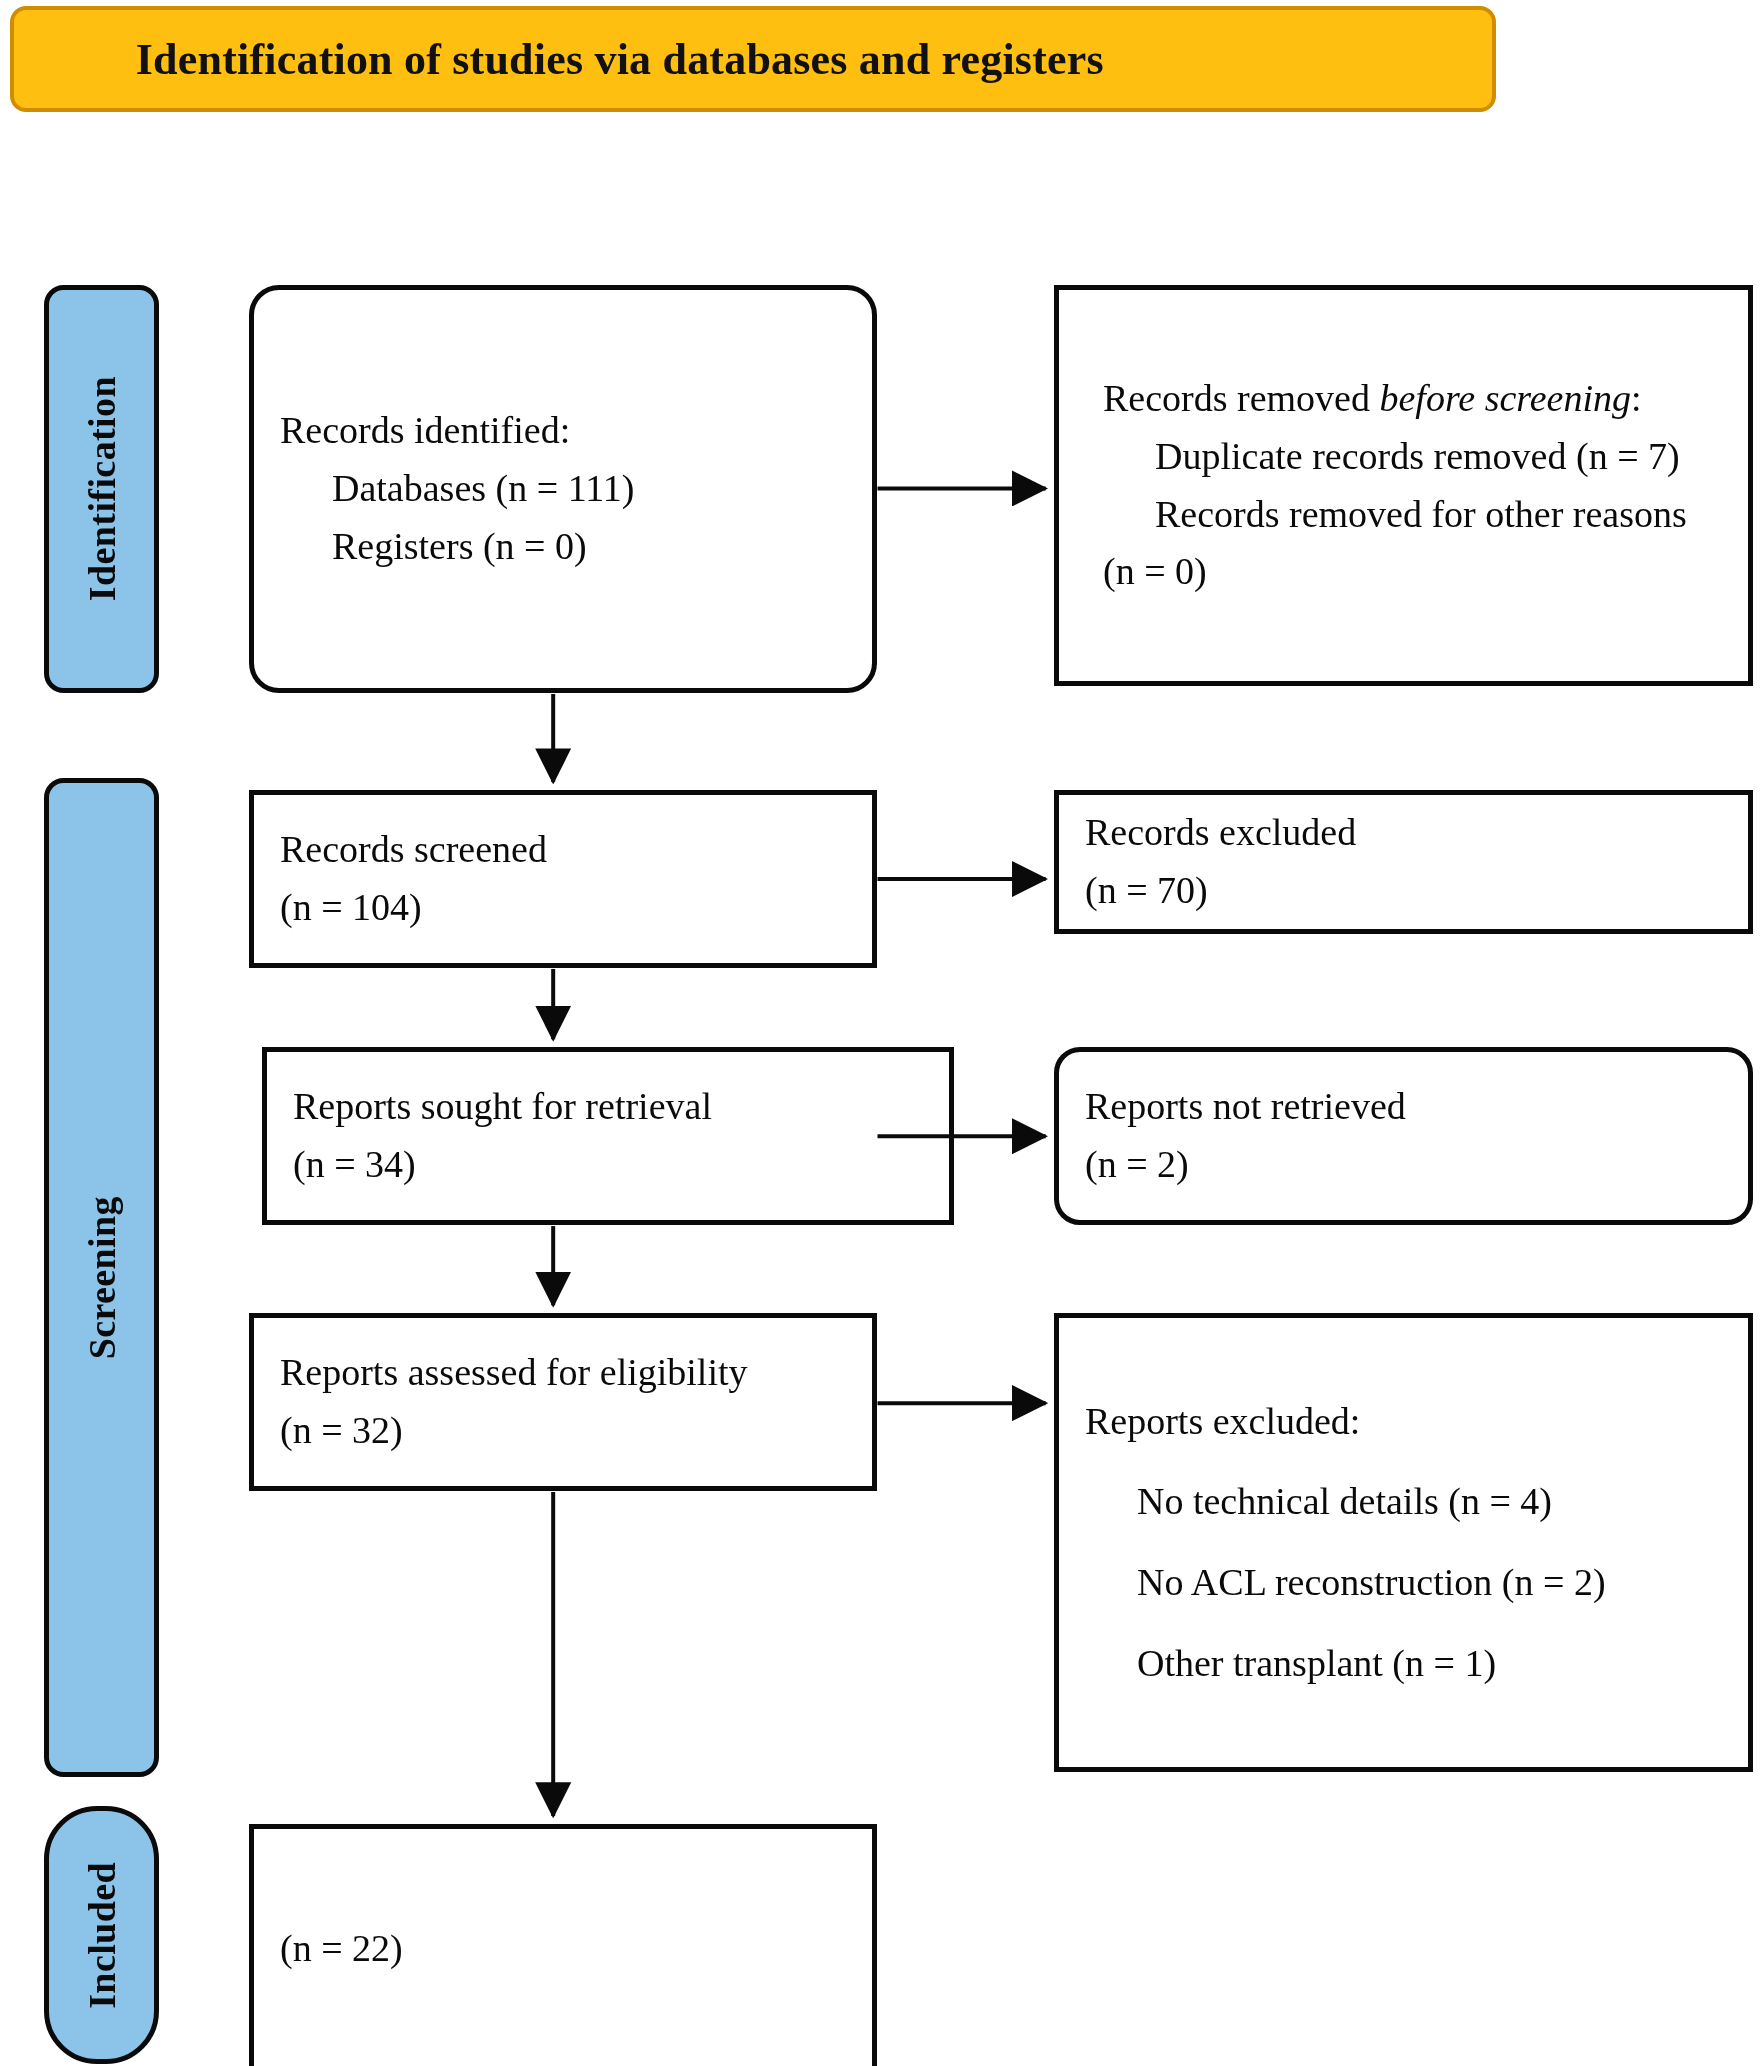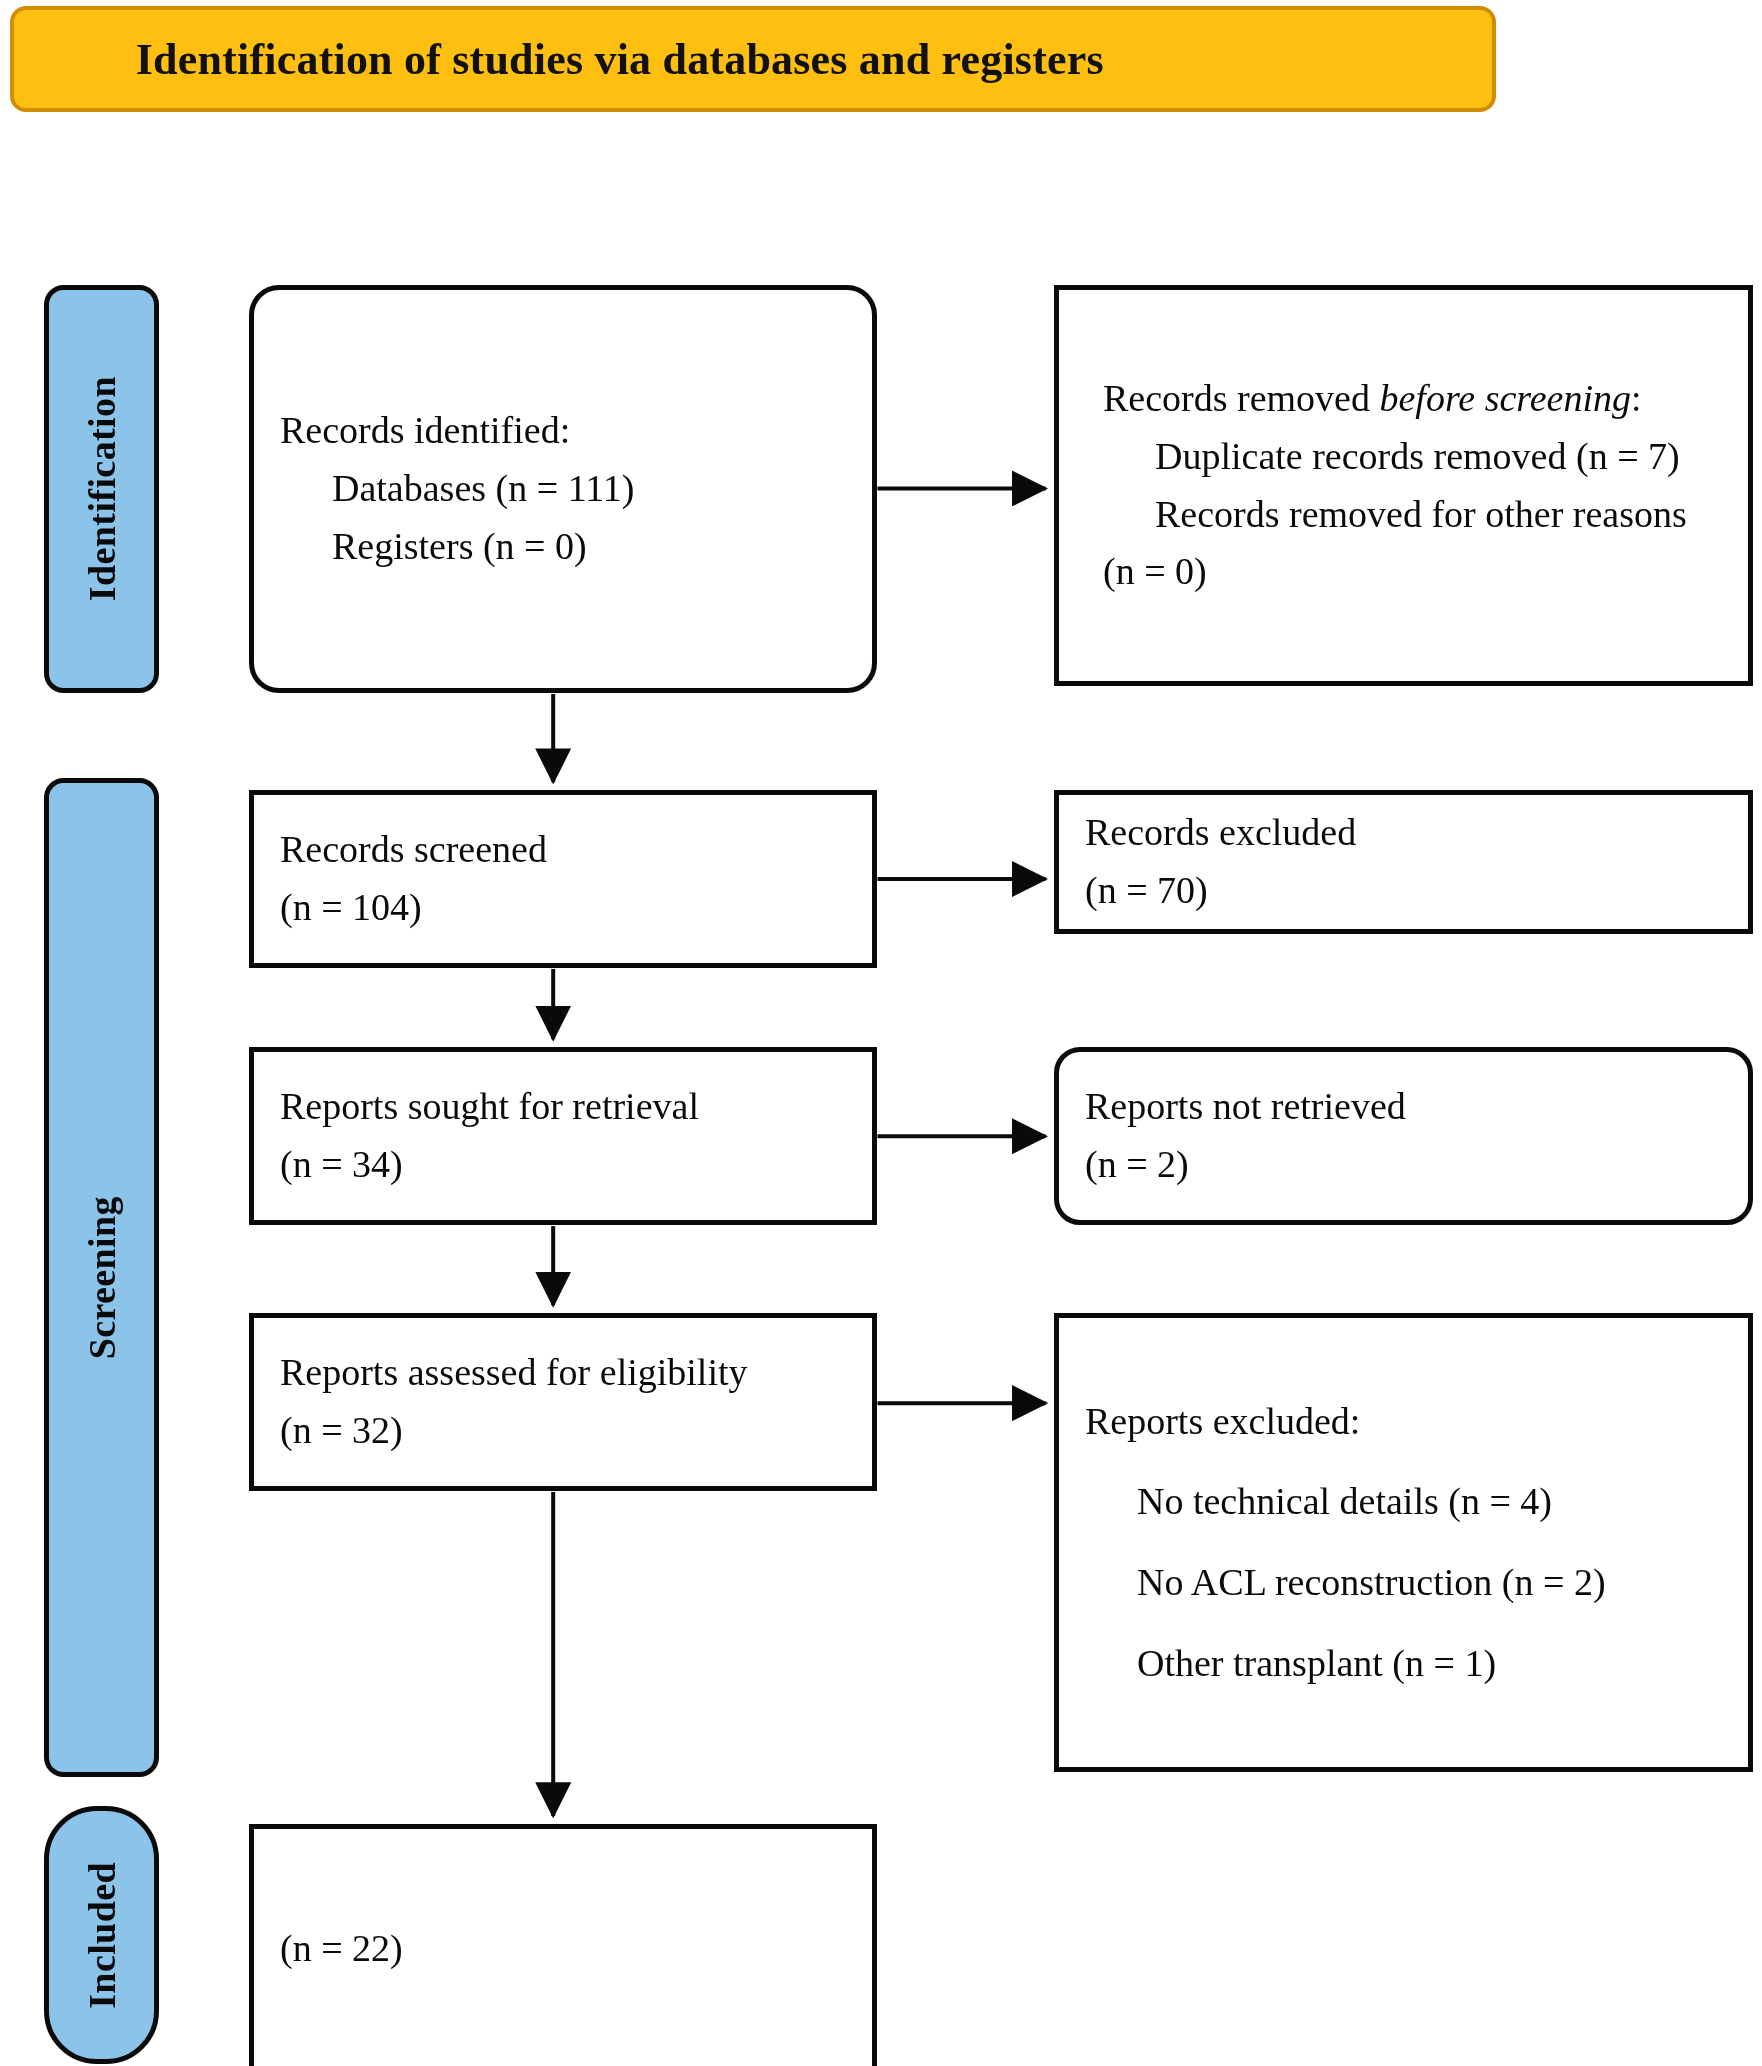--- a/index.html
+++ b/index.html
@@ -86,21 +86,21 @@
   .flow-box .line.wrapline {
     white-space: normal;
     padding-left: 52px;
     text-align: justify;
   }
   .flow-box .line em { font-style: italic; }
 
   
   #box-identified       { left: 249px; top: 285px;  width: 628px; height: 408px; border-radius: 30px; }
   #box-screened         { left: 249px; top: 790px; width: 628px; height: 178px; }
-  #box-sought           { left: 249px; top: 1047px; width: 628px; height: 178px; }
+  #box-sought           { left: 262px; top: 1047px; width: 692px; height: 178px; }
   #box-assessed         { left: 249px; top: 1313px; width: 628px; height: 178px; }
   #box-included-studies { left: 249px; top: 1824px; width: 628px; height: 249px; }
 
   
   #box-removed-before   { left: 1054px; top: 285px;  width: 699px; height: 401px; padding-left: 44px; }
   #box-records-excluded { left: 1054px; top: 790px; width: 699px; height: 144px; }
   #box-not-retrieved    { left: 1054px; top: 1047px; width: 699px; height: 178px; border-radius: 26px; }
   #box-reports-excluded { left: 1054px; top: 1313px; width: 699px; height: 459px; gap: 23px; }
 
   

